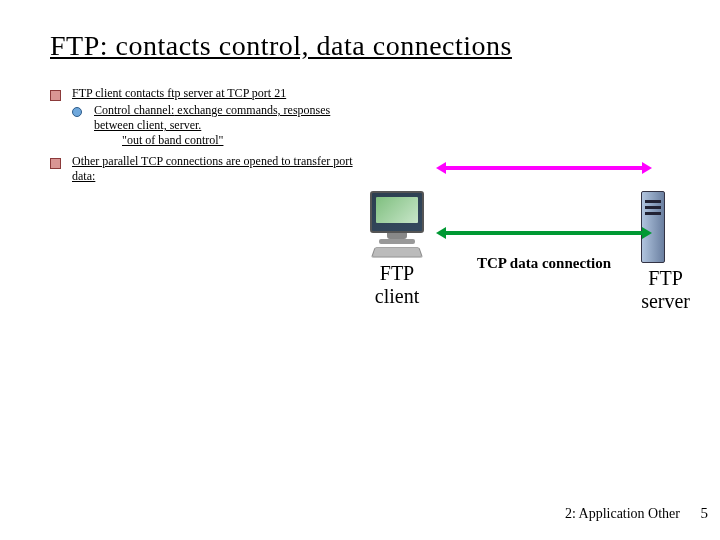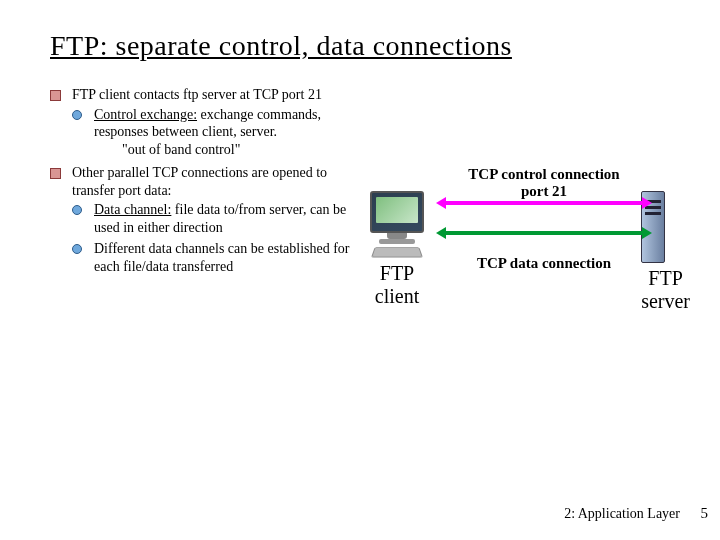--- a/index.html
+++ b/index.html
@@ -26,22 +26,23 @@
     text-decoration: underline;
     margin: 0 0 24px 0;
     letter-spacing: 0.5px;
   }
   .content {
     display: flex;
     flex-direction: row;
   }
   .left {
     width: 310px;
-    font-size: 14px;
+    font-size: 12px;
     line-height: 1.25;
+    text-decoration: underline;
   }
   .right {
     flex: 1;
     position: relative;
   }
   ul.outer {
     list-style: none;
     padding: 0;
     margin: 0;
   }
@@ -187,44 +188,36 @@
     bottom: 18px;
     right: 12px;
     font-size: 15px;
     width:20px;text-align:right;
   }
 </style>
 </head>
 <body>
 
 <div class="slide">
-  <h1 class="title">FTP: separate control, data connections</h1>
+  <h1 class="title">FTP: contacts control, data connections</h1>
 
   <div class="content">
     <div class="left">
       <ul class="outer">
         <li>
           <span>FTP client contacts ftp server at TCP port 21</span>
           <ul class="inner">
             <li>
-              <span class="u">Control exchange:</span><span> exchange commands, responses between client, server.</span>
+              <span class="u">Control channel:</span><span> exchange commands, responses between client, server.</span>
               <span class="oob">"out of band control"</span>
             </li>
           </ul>
         </li>
         <li>
           <span>Other parallel TCP connections are opened to transfer port data:</span>
-          <ul class="inner">
-            <li>
-              <span class="u">Data channel:</span><span> file data to/from server, can be used in either direction</span>
-            </li>
-            <li>
-              <span>Different data channels can be established for each file/data transferred</span>
-            </li>
-          </ul>
         </li>
       </ul>
     </div>
 
     <div class="right">
       <div class="diagram">
 
         <div class="client-box">
           <div class="monitor"></div>
           <div class="stand"></div>
@@ -234,37 +227,35 @@
 client</div>
         </div>
 
         <div class="server-box">
           <div class="tower"></div>
           <div class="node-label" style="white-space:pre-line;">FTP
 server</div>
         </div>
 
         <div class="arrow-group" style="top:30px;">
-          <div class="arrow-label" style="white-space:pre-line;">TCP control connection
-port 21</div>
           <div class="arrow ctl">
             <div class="head-l"></div>
               <div class="shaft"></div>
               <div class="head-r"></div>
           </div>
         </div>
 
         <div class="arrow-group" style="top:95px;">
           <div class="arrow dat">
             <div class="head-l"></div>
               <div class="shaft"></div>
               <div class="head-r"></div>
           </div>
           <div class="arrow-label" style="margin-top:20px;">TCP data connection</div>
         </div>
 
       </div>
     </div>
   </div>
 
-  <div class="footer">2: Application Layer</div>
+  <div class="footer">2: Application Other</div>
   <div class="pagenum">5</div>
 </div>
 
 </body></html>

